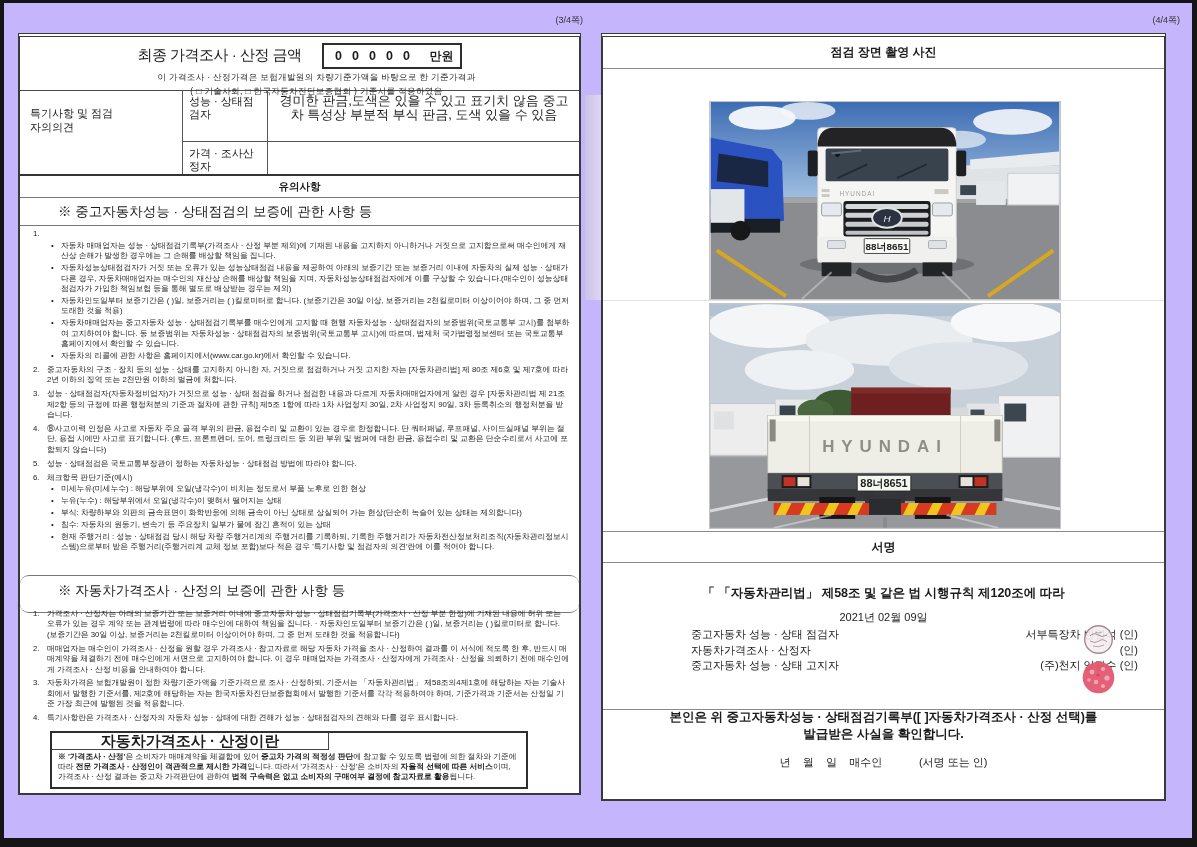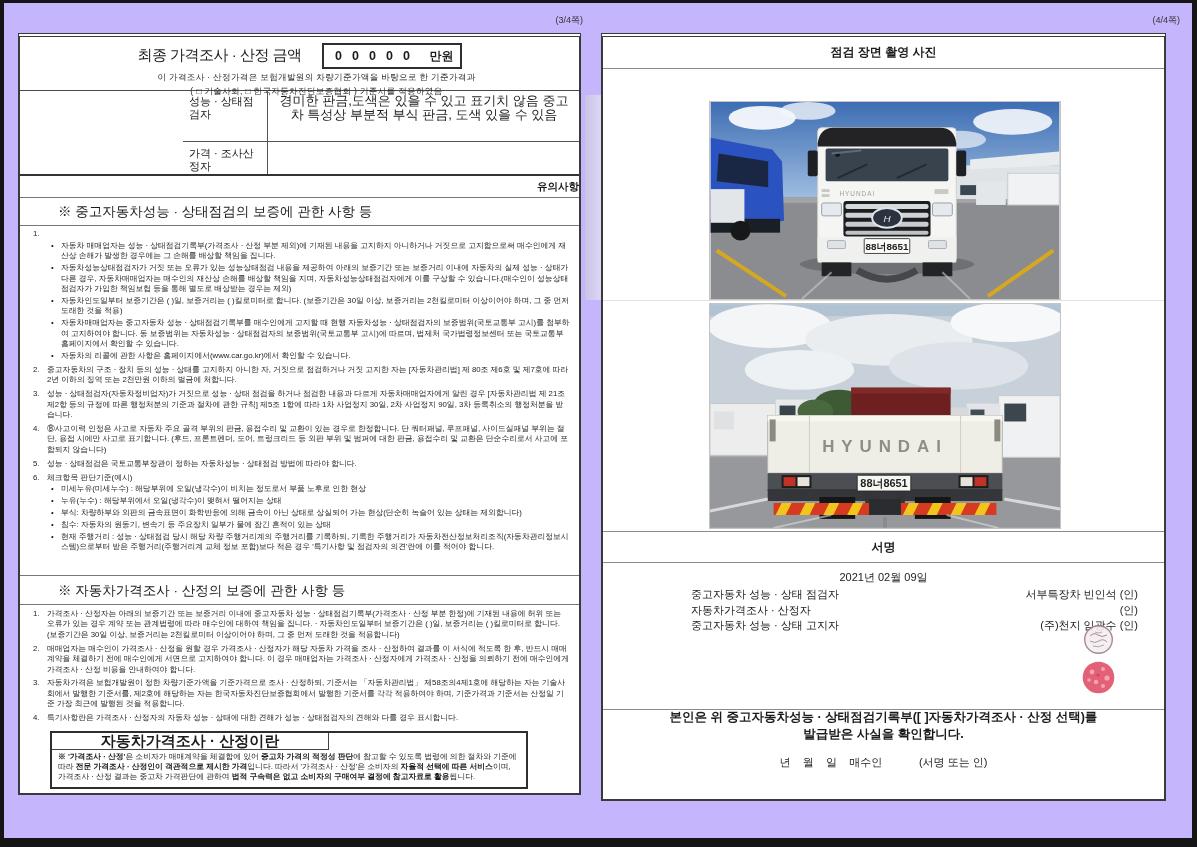--- a/index.html
+++ b/index.html
@@ -24,24 +24,24 @@
   .amount-unit{font-weight:bold;font-size:12px;margin-left:10px;}
   .price-sub{text-align:center;font-size:8.6px;color:#2a2a2a;margin-top:2.5px;letter-spacing:0.3px;padding-left:34px;}
   .opinion-table{position:absolute;top:53px;left:0;right:0;height:86px;display:grid;
     grid-template-columns:163px 85px 1fr;grid-template-rows:52px 1fr;border-bottom:2px solid #333;box-sizing:border-box;}
   .ot-rowhead{grid-row:1/3;grid-column:1;border-right:1px solid #555;font-size:11px;padding:16px 8px 0 10px;line-height:14px;}
   .ot-rowhead span{display:inline-block;width:88px;}
   .ot-label{grid-column:2;border-right:1px solid #555;border-bottom:1px solid #555;font-size:11px;padding:5px 4px 0 6px;line-height:13px;}
   .ot-value{grid-column:3;border-bottom:1px solid #555;font-size:13px;padding:4px 8px 12px 9px;line-height:14px;text-align:center;}
   .ot-last{border-bottom:none;}
   .notice-bar{position:absolute;top:139px;left:0;right:0;height:21px;line-height:21px;border-bottom:1px solid #777;
-    text-align:right;font-weight:bold;font-size:10.5px;}
+    text-align:center;font-weight:bold;font-size:10.5px;}
   .sec-title{position:absolute;left:0;right:0;font-size:13.5px;padding-left:38px;box-sizing:border-box;}
   .sec1-title{top:160px;height:29px;line-height:29px;border-bottom:1px solid #777;}
-  .sec2-title{top:538px;height:30px;line-height:30px;border-top:1px solid #777;border-bottom:1px solid #777;}
+  .sec2-title{top:538px;height:38px;line-height:30px;border-top:1px solid #777;border-bottom:1px solid #777;border-radius:9px;}
   .notice-list{position:absolute;left:13px;right:9px;font-size:7.8px;line-height:10.4px;color:#1c1c1c;overflow:hidden;}
   #sec1-list{top:192px;height:344px;}
   #sec2-list{top:572px;height:122px;}
   .n-item{margin-bottom:3.5px;}
   .n-head{display:flex;}
   .n-num{flex:none;width:14px;}
   .n-text{flex:1;}
   .n-bullet{display:flex;padding-left:18px;margin-top:1.5px;}
   .n-dot{flex:none;width:10px;}
   .n-btext{flex:1;}
@@ -94,20 +94,23 @@
         <span class="amount-box">
           <span id="amount-digits"><span class="amount-digit">0</span><span class="amount-digit">0</span><span class="amount-digit">0</span><span class="amount-digit">0</span><span class="amount-digit">0</span></span>
           <span class="amount-unit">만원</span>
         </span>
       </div>
       <div class="price-sub">이 가격조사 · 산정가격은 보험개발원의 차량기준가액을 바탕으로 한 기준가격과</div>
       <div class="price-sub">( □ 기술사회, □ 한국자동차진단보증협회 ) 기준서를 적용하였음</div>
     </div>
 
     <div class="opinion-table">
+      <div class="ot-rowhead">
+        <span>특기사항 및 점검자의의견</span>
+      </div>
       <div class="ot-label">성능 · 상태점검자</div>
       <div class="ot-value">경미한 판금,도색은 있을 수 있고 표기치 않음 중고차 특성상 부분적 부식 판금, 도색 있을 수 있음</div>
       <div class="ot-label ot-last">가격 · 조사산정자</div>
       <div class="ot-value ot-last"></div>
     </div>
 
     <div class="notice-bar">유의사항</div>
     <div class="sec-title sec1-title">※ 중고자동차성능 · 상태점검의 보증에 관한 사항 등</div>
     <div class="notice-list" id="sec1-list">
         <div class="n-item">
@@ -192,21 +195,21 @@
     <div class="notice-list" id="sec2-list">
         <div class="n-item">
           <div class="n-head">
             <span class="n-num">1.</span>
             <span class="n-text">가격조사 · 산정자는 아래의 보증기간 또는 보증거리 이내에 중고자동차 성능 · 상태점검기록부(가격조사 · 산정 부분 한정)에 기재된 내용에 허위 또는 오류가 있는 경우 계약 또는 관계법령에 따라 매수인에 대하여 책임을 집니다.  · 자동차인도일부터 보증기간은 (    )일, 보증거리는 (    )킬로미터로 합니다. (보증기간은 30일 이상, 보증거리는 2천킬로미터 이상이어야 하며, 그 중 먼저 도래한 것을 적용합니다)</span>
           </div>
         </div>
         <div class="n-item">
           <div class="n-head">
             <span class="n-num">2.</span>
-            <span class="n-text">매매업자는 매수인이 가격조사 · 산정을 원할 경우 가격조사 · 산정자가 해당 자동차 가격을 조사 · 산정하여 결과를 이 서식에 적도록 한 후, 반드시 매매계약을 체결하기 전에 매수인에게 서면으로 고지하여야 합니다. 이 경우 매매업자는 가격조사 · 산정자에게 가격조사 · 산정을 의뢰하기 전에 매수인에게 가격조사 · 산정 비용을 안내하여야 합니다.</span>
+            <span class="n-text">매매업자는 매수인이 가격조사 · 산정을 원할 경우 가격조사 · 참고자료로 해당 자동차 가격을 조사 · 산정하여 결과를 이 서식에 적도록 한 후, 반드시 매매계약을 체결하기 전에 매수인에게 서면으로 고지하여야 합니다. 이 경우 매매업자는 가격조사 · 산정자에게 가격조사 · 산정을 의뢰하기 전에 매수인에게 가격조사 · 산정 비용을 안내하여야 합니다.</span>
           </div>
         </div>
         <div class="n-item">
           <div class="n-head">
             <span class="n-num">3.</span>
             <span class="n-text">자동차가격은 보험개발원이 정한 차량기준가액을 기준가격으로 조사 · 산정하되, 기준서는 「자동차관리법」 제58조의4제1호에 해당하는 자는 기술사회에서 발행한 기준서를, 제2호에 해당하는 자는 한국자동차진단보증협회에서 발행한 기준서를 각각 적용하여야 하며, 기준가격과 기준서는 산정일 기준 가장 최근에 발행된 것을 적용합니다.</span>
           </div>
         </div>
         <div class="n-item">
           <div class="n-head">
@@ -355,20 +358,21 @@
         <path d="M352 206 L296 196" stroke="#e9e9ea" stroke-width="3" opacity=".8"></path>
         <path d="M64 225 L122 212" stroke="#dcdcdd" stroke-width="2" opacity=".6"></path>
         <path d="M290 225 L238 212" stroke="#dcdcdd" stroke-width="2" opacity=".6"></path>
         <path d="M176 225 L176 214" stroke="#7f8083" stroke-width="4" opacity=".5"></path>
       </svg>
     </div>
 
     <div class="sign-title-bar">서명</div>
 
     <div class="sign-area">
+      <div class="stmt stmt1">「 「자동차관리법」 제58조 및 같은 법 시행규칙 제120조에 따라</div>
       <div class="sign-date">2021년 02월 09일</div>
       <div id="signer-rows">
           <div class="signer-row">
             <span class="signer-role">중고자동차 성능 · 상태 점검자</span>
             <span class="signer-name">서부특장차 빈인석 (인)</span>
           </div>
           <div class="signer-row">
             <span class="signer-role">자동차가격조사 · 산정자</span>
             <span class="signer-name">(인)</span>
           </div>

